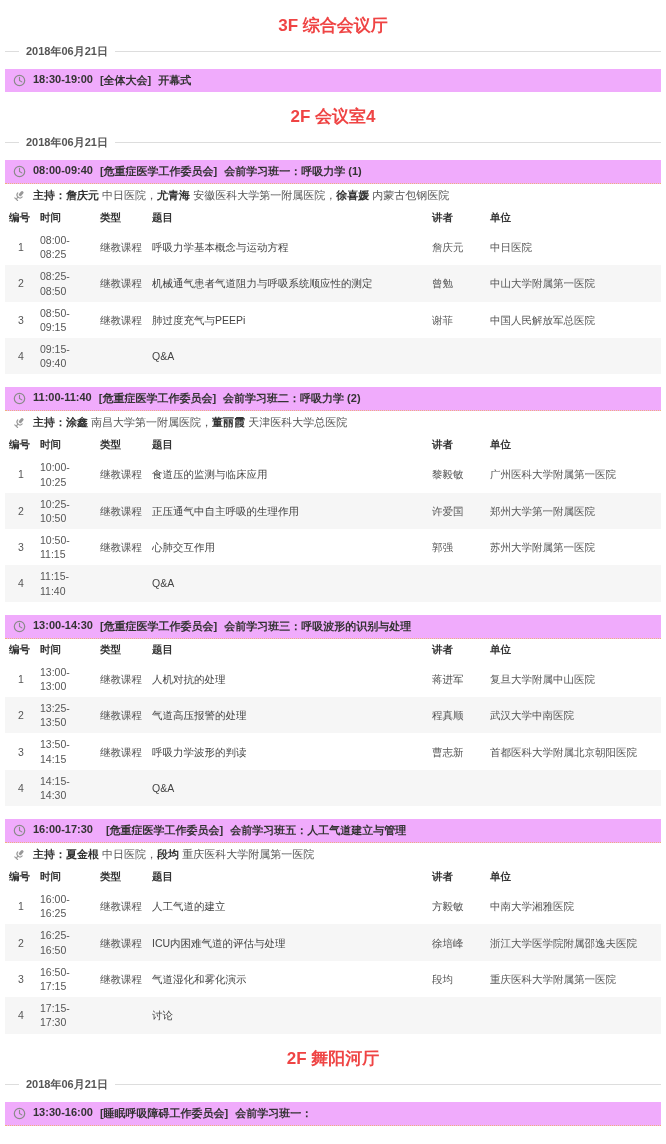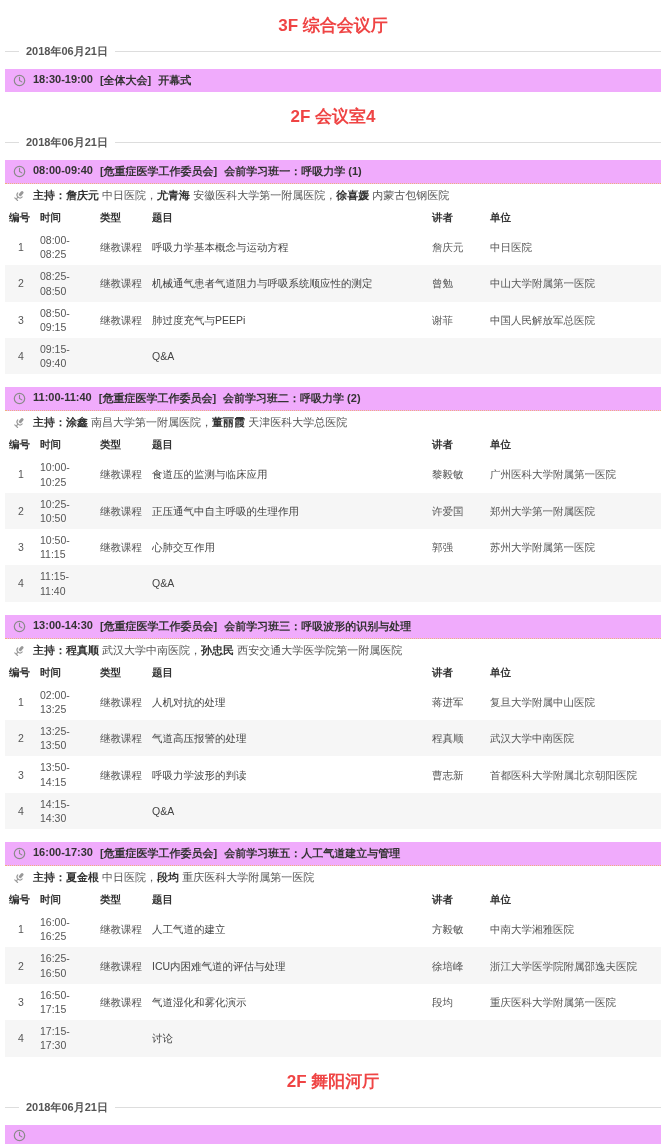--- a/index.html
+++ b/index.html
@@ -251,32 +251,20 @@
           <circle cx="7" cy="7" r="5.6" fill="none" stroke="#8a8a8a" stroke-width="1.3"></circle>
           <path d="M7 7 L7 3.6 M7 7 L9.5 8.5" fill="none" stroke="#8a8a8a" stroke-width="1.2" stroke-linecap="round"></path>
         </svg>
       </span>
       <span class="session-label">
               <span class="session-time" style="margin-right: 2px;">13:00-14:30</span>
               <span class="session-committee" style="margin-right: 2px;">[危重症医学工作委员会]</span>
               <span class="session-title" style="margin-right: 2px;">会前学习班三：呼吸波形的识别与处理</span>
             </span>
     </div>
-    <div class="hosts-row">
-      <span class="icon">
-        <svg width="13" height="13" viewBox="0 0 14 14">
-          <g transform="rotate(42 7 7)" fill="none" stroke="#999" stroke-width="1.2" stroke-linecap="round">
-            <rect x="5.4" y="1.2" width="3.2" height="6.2" rx="1.6" fill="#999" stroke="none"></rect>
-            <path d="M3.8 6.2 a3.2 3.2 0 0 0 6.4 0"></path>
-            <path d="M7 9.4 L7 11.6 M4.9 12.3 L9.1 12.3"></path>
-          </g>
-        </svg>
-      </span>
-      <span class="hosts-text"><span class="hosts-prefix">主持：</span><b class="host-name">程真顺</b> <span class="host-org">武汉大学中南医院</span>，<b class="host-name">孙忠民</b> <span class="host-org">西安交通大学医学院第一附属医院</span></span>
-    </div>
     <table>
       <colgroup>
         <col class="c-num">
               <col class="c-time">
               <col class="c-type">
         <col class="c-title">
               <col class="c-speaker">
               <col class="c-org">
       </colgroup>
       <thead>
@@ -285,21 +273,21 @@
           <th>时间</th>
           <th>类型</th>
           <th>题目</th>
           <th>讲者</th>
           <th>单位</th>
         </tr>
       </thead>
       <tbody>
               <tr>
                 <td class="c-num">1</td>
-                <td class="c-time">02:00-13:25</td>
+                <td class="c-time">13:00-13:00</td>
                 <td class="c-type">继教课程</td>
                 <td class="c-title">人机对抗的处理</td>
                 <td class="c-speaker">蒋进军</td>
                 <td class="c-org">复旦大学附属中山医院</td>
               </tr>
               <tr>
                 <td class="c-num">2</td>
                 <td class="c-time">13:25-13:50</td>
                 <td class="c-type">继教课程</td>
                 <td class="c-title">气道高压报警的处理</td>
@@ -328,21 +316,21 @@
 
   <div class="session has-hosts">
     <div class="session-bar">
       <span class="icon">
         <svg width="13" height="13" viewBox="0 0 14 14">
           <circle cx="7" cy="7" r="5.6" fill="none" stroke="#8a8a8a" stroke-width="1.3"></circle>
           <path d="M7 7 L7 3.6 M7 7 L9.5 8.5" fill="none" stroke="#8a8a8a" stroke-width="1.2" stroke-linecap="round"></path>
         </svg>
       </span>
       <span class="session-label">
-              <span class="session-time" style="margin-right: 2px; text-align: center;">16:00-17:30</span>
+              <span class="session-time" style="margin-right: 8px; text-align: center;">16:00-17:30</span>
               <span class="session-committee" style="margin-right: 2px;">[危重症医学工作委员会]</span>
               <span class="session-title" style="margin-right: 17px;">会前学习班五：人工气道建立与管理</span>
             </span>
     </div>
     <div class="hosts-row">
       <span class="icon">
         <svg width="13" height="13" viewBox="0 0 14 14">
           <g transform="rotate(42 7 7)" fill="none" stroke="#999" stroke-width="1.2" stroke-linecap="round">
             <rect x="5.4" y="1.2" width="3.2" height="6.2" rx="1.6" fill="#999" stroke="none"></rect>
             <path d="M3.8 6.2 a3.2 3.2 0 0 0 6.4 0"></path>
@@ -419,19 +407,24 @@
     </div>
     <div class="sessions">
   <div class="session has-hosts">
     <div class="session-bar">
       <span class="icon">
         <svg width="13" height="13" viewBox="0 0 14 14">
           <circle cx="7" cy="7" r="5.6" fill="none" stroke="#8a8a8a" stroke-width="1.3"></circle>
           <path d="M7 7 L7 3.6 M7 7 L9.5 8.5" fill="none" stroke="#8a8a8a" stroke-width="1.2" stroke-linecap="round"></path>
         </svg>
       </span>
+      <span class="session-label">
+              <span class="session-time" style="margin-right: 2px;">13:30-16:00</span>
+              <span class="session-committee" style="margin-right: 2px;">[睡眠呼吸障碍工作委员会]</span>
+              <span class="session-title" style="margin-right: 2px;">会前学习班一：</span>
+            </span>
     </div>
 
   </div>
 
 </div>
   </section>
 </div>
 
 </body></html>

